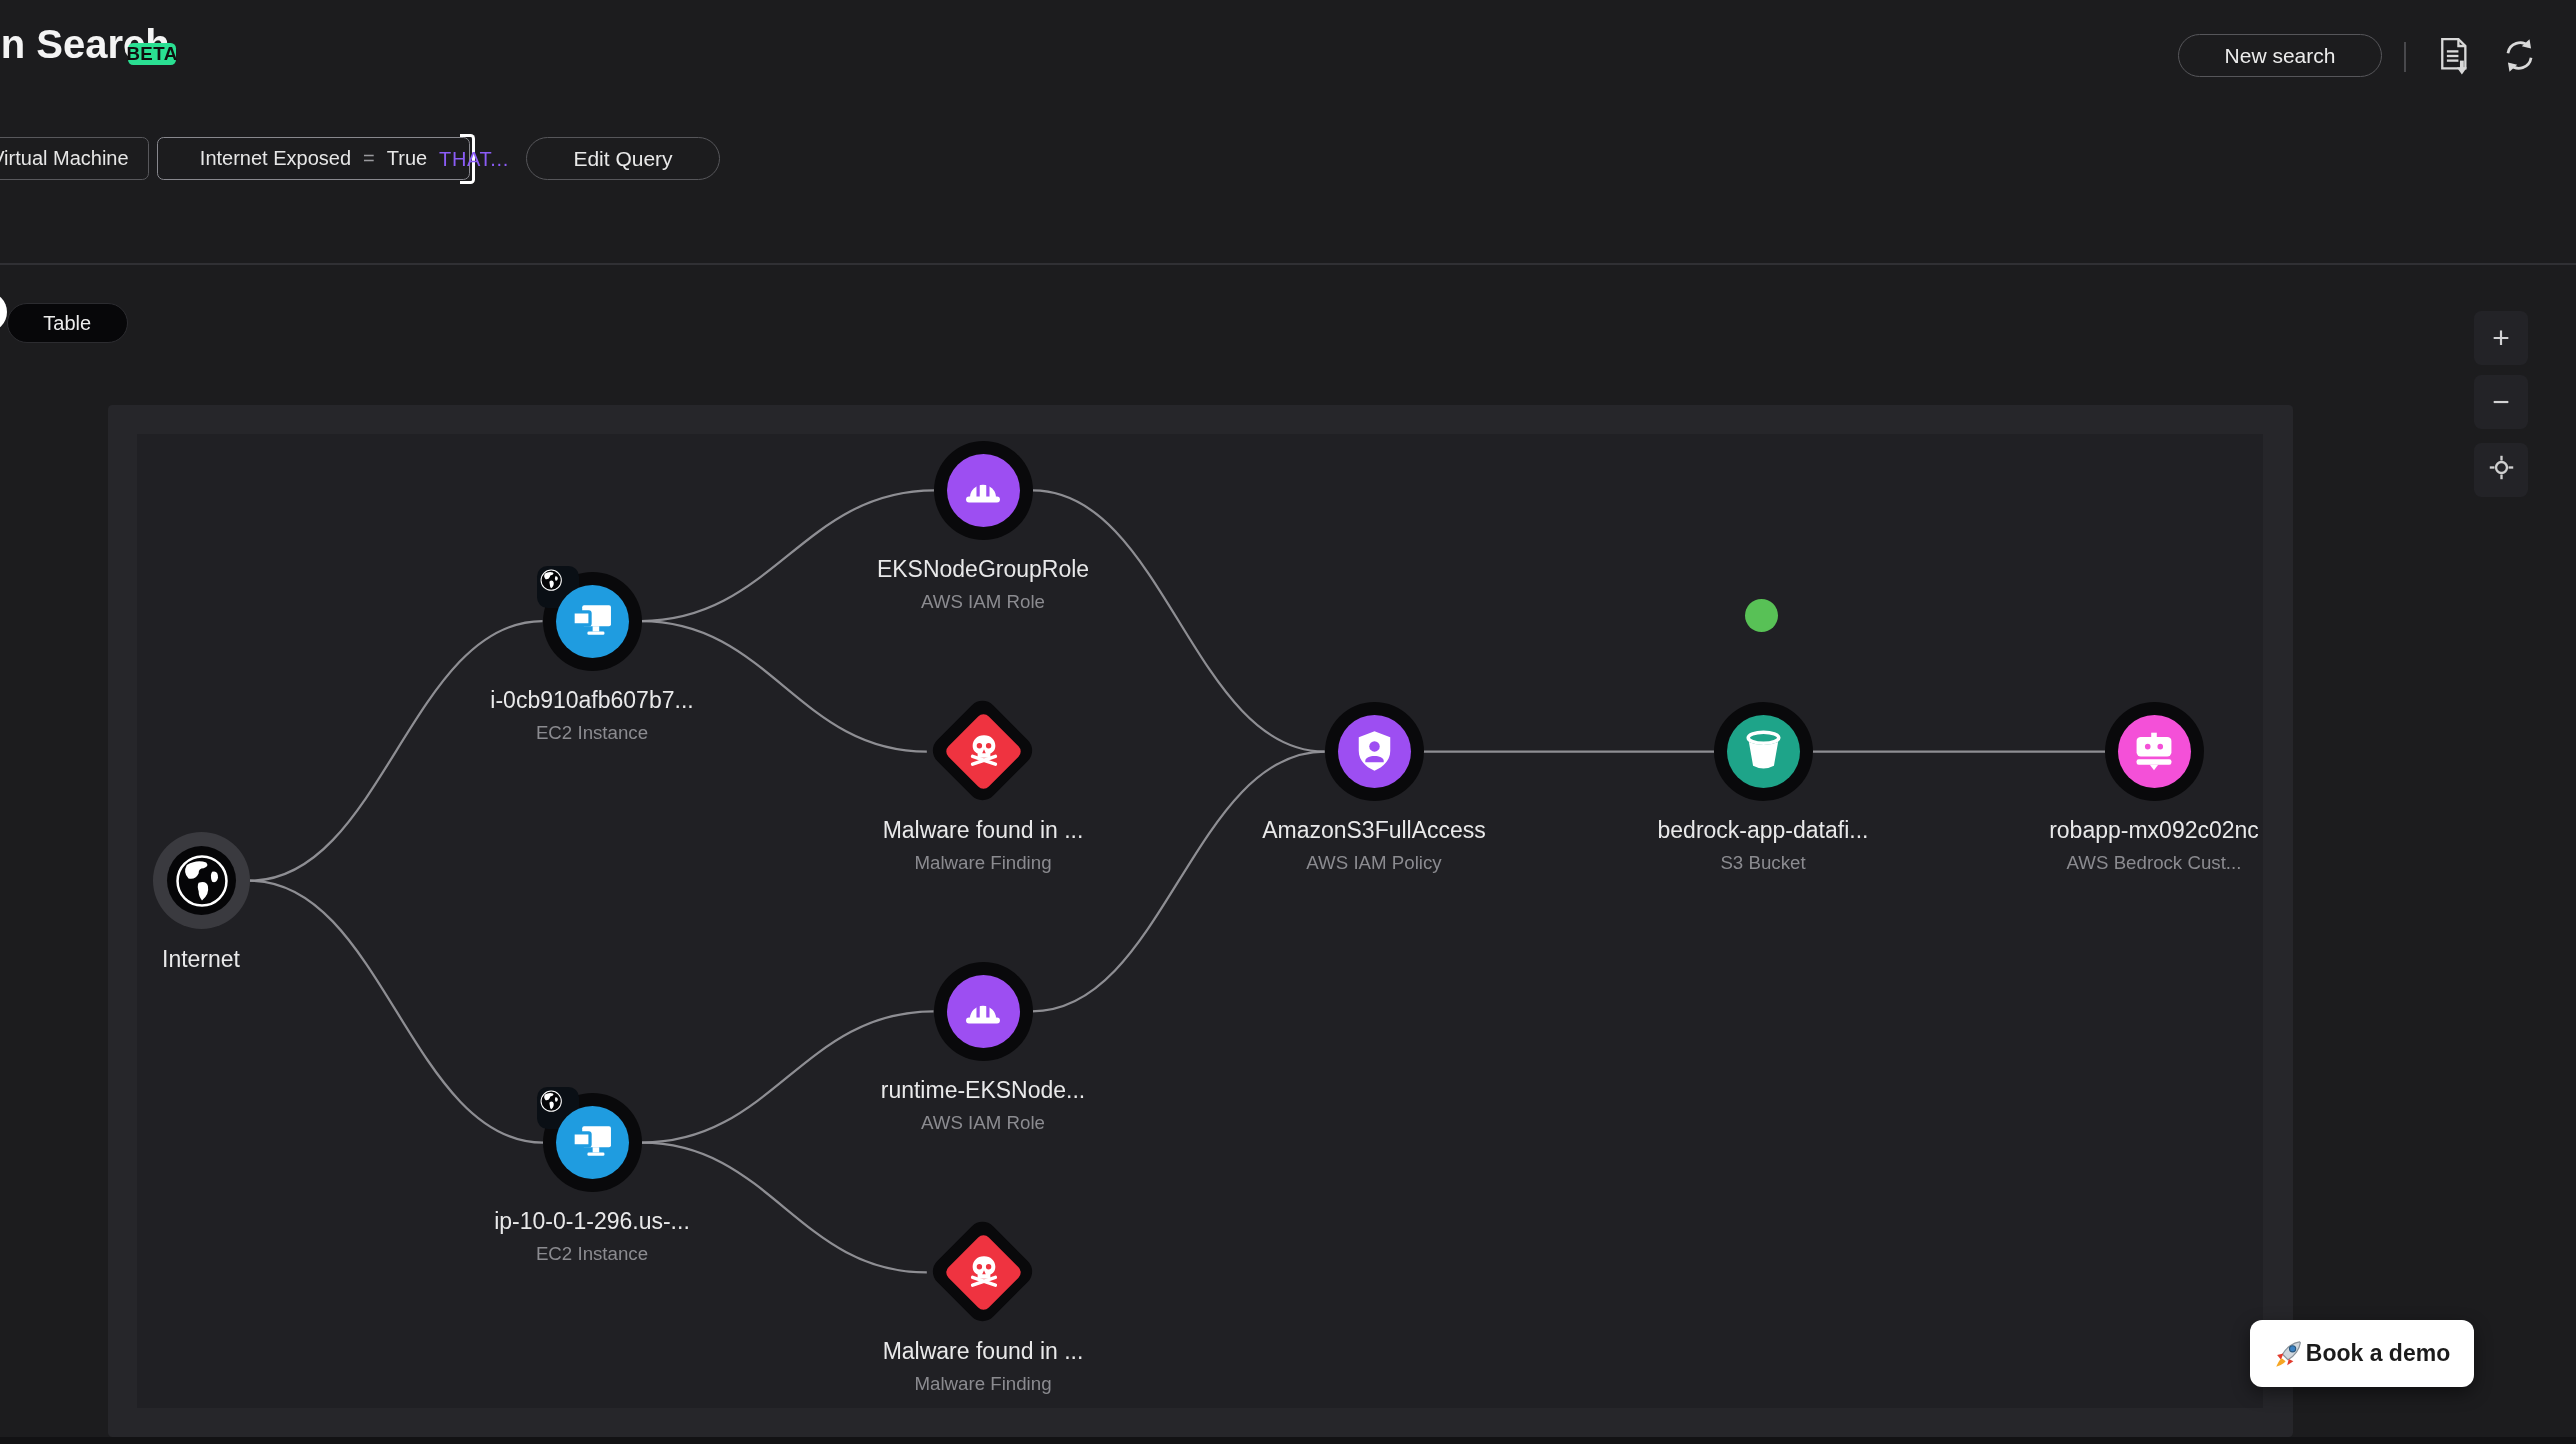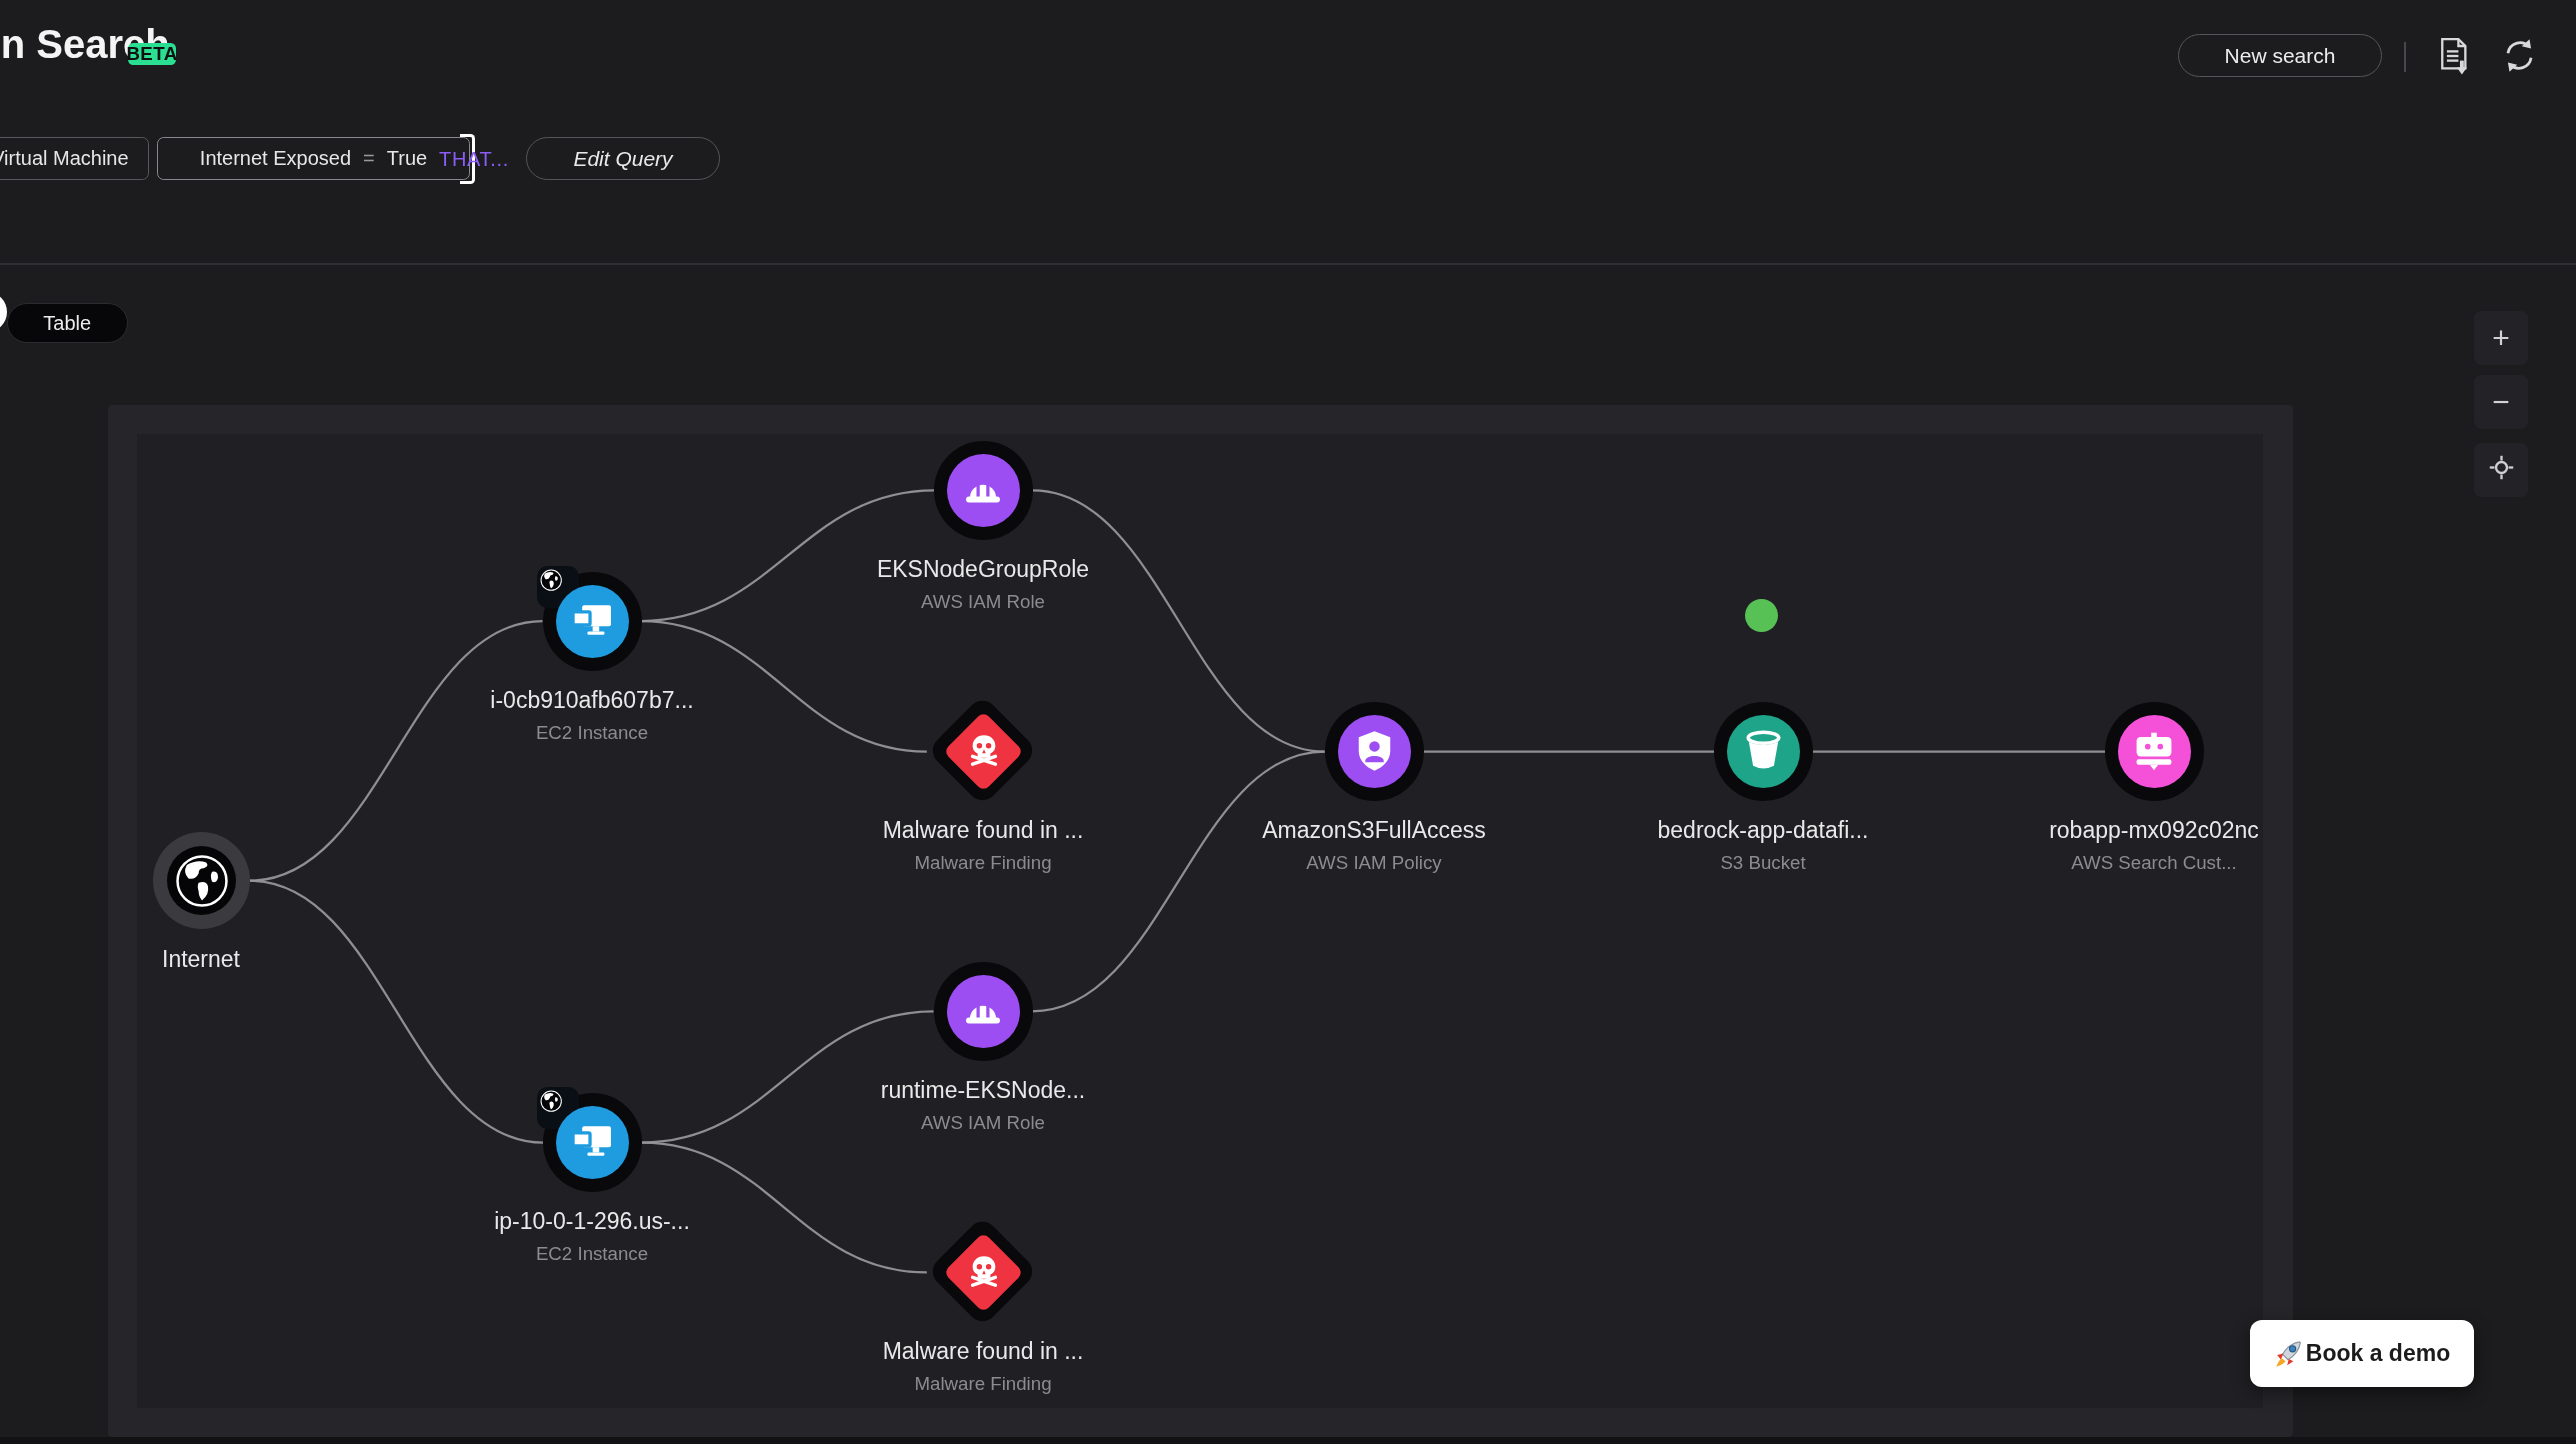--- a/index.html
+++ b/index.html
@@ -20,21 +20,21 @@
   .hdr-icon-btn.refresh{left:2498px;}
   
   .chip{position:absolute;top:137px;height:43px;border-radius:6.7px;display:flex;align-items:center;font-size:20px;color:#e6e6e6;box-sizing:border-box;}
   .chip-asset{left:-112px;width:261px;border:1.5px solid #58585c;justify-content:flex-end;padding-right:19.4px;}
   .chip-filter{left:157px;width:313px;border:1.5px solid #88888e;justify-content:center;gap:12px;}
   .chip-filter .op{color:#9a9a9e;}
   .chip-bracket{position:absolute;right:-6px;top:-4.5px;bottom:-4.5px;width:12px;
     border:3px solid #ffffff;border-left:none;border-radius:0 4.5px 4.5px 0;}
   .that-label{position:absolute;left:439px;top:148px;font-size:20px;color:#8b5cf6;letter-spacing:0.7px;}
   .edit-query-btn{position:absolute;left:526px;top:137px;width:194px;height:43px;border:1.5px solid #56565a;border-radius:22.4px;
-    background:transparent;color:#e9e9e9;font-size:21px;display:flex;align-items:center;justify-content:center;cursor:pointer;font-style:italic;}
+    background:transparent;color:#e9e9e9;font-size:21px;display:flex;align-items:center;justify-content:center;cursor:pointer;}
   .top-divider{position:absolute;left:0;top:263px;width:100%;height:2.2px;background:#303034;}
   
   .toggle-graph-seg{position:absolute;left:-42px;top:292px;width:49px;height:40px;border-radius:20px;background:#ffffff;}
   .toggle-table-seg{position:absolute;left:6.7px;top:292px;width:121px;height:40px;border-radius:20px;background:#070709;
     color:#ececec;font-size:20px;display:flex;align-items:center;justify-content:center;cursor:pointer;border:0.7px solid #2c2c30;box-sizing:border-box;margin-top:11px;}
   
   .zoom-btn{position:absolute;left:2474px;width:54px;height:54px;background:#232327;border:none;border-radius:7.5px;
     color:#d2d2d4;font-size:30px;display:flex;align-items:center;justify-content:center;cursor:pointer;font-family:"Liberation Sans",sans-serif;}
   .zoom-in{top:311px;} .zoom-out{top:375px;} .zoom-fit{top:443px;}
   
@@ -252,21 +252,21 @@
     <rect x="5" y="7" width="50" height="28" rx="6" fill="#fff"></rect>
     <circle cx="21" cy="21" r="4" fill="#f450d8"></circle>
             <circle cx="39" cy="21" r="4" fill="#f450d8"></circle>
     <rect x="5" y="39" width="50" height="8" rx="3" fill="#fff"></rect>
     <path d="M24,47 L36,47 L30,55 Z" fill="#fff"></path>
           </svg>
         </span>
              </div>
       <div class="node-labels" style="left: -130px; top: 115px;">
         <div class="node-label">robapp-mx092c02nc</div>
-        <div class="node-sublabel">AWS Search Cust...</div>
+        <div class="node-sublabel">AWS Bedrock Cust...</div>
       </div>
     </div>
     <div class="node" style="left: 934px; top: 962px; width: 99px; height: 99px;">
       <div class="ring" style="left:0;top:0;width:99px;height:99px;"></div>
       <div class="core" style="left:12.7px;top:12.7px;width:73px;height:73px;background:#9d4ef2;z-index:2;">
                <span class="node-icon" style="position:static;">
           <svg width="42" height="30" viewBox="0 0 64 46">
     <path d="M12,35 A20,20 0 0 1 52,35 Z" fill="#fff"></path>
     <rect x="6" y="33" width="52" height="9" rx="4.5" fill="#fff"></rect>
     <rect x="22" y="15" width="5" height="18" fill="#9d4ef2"></rect>

